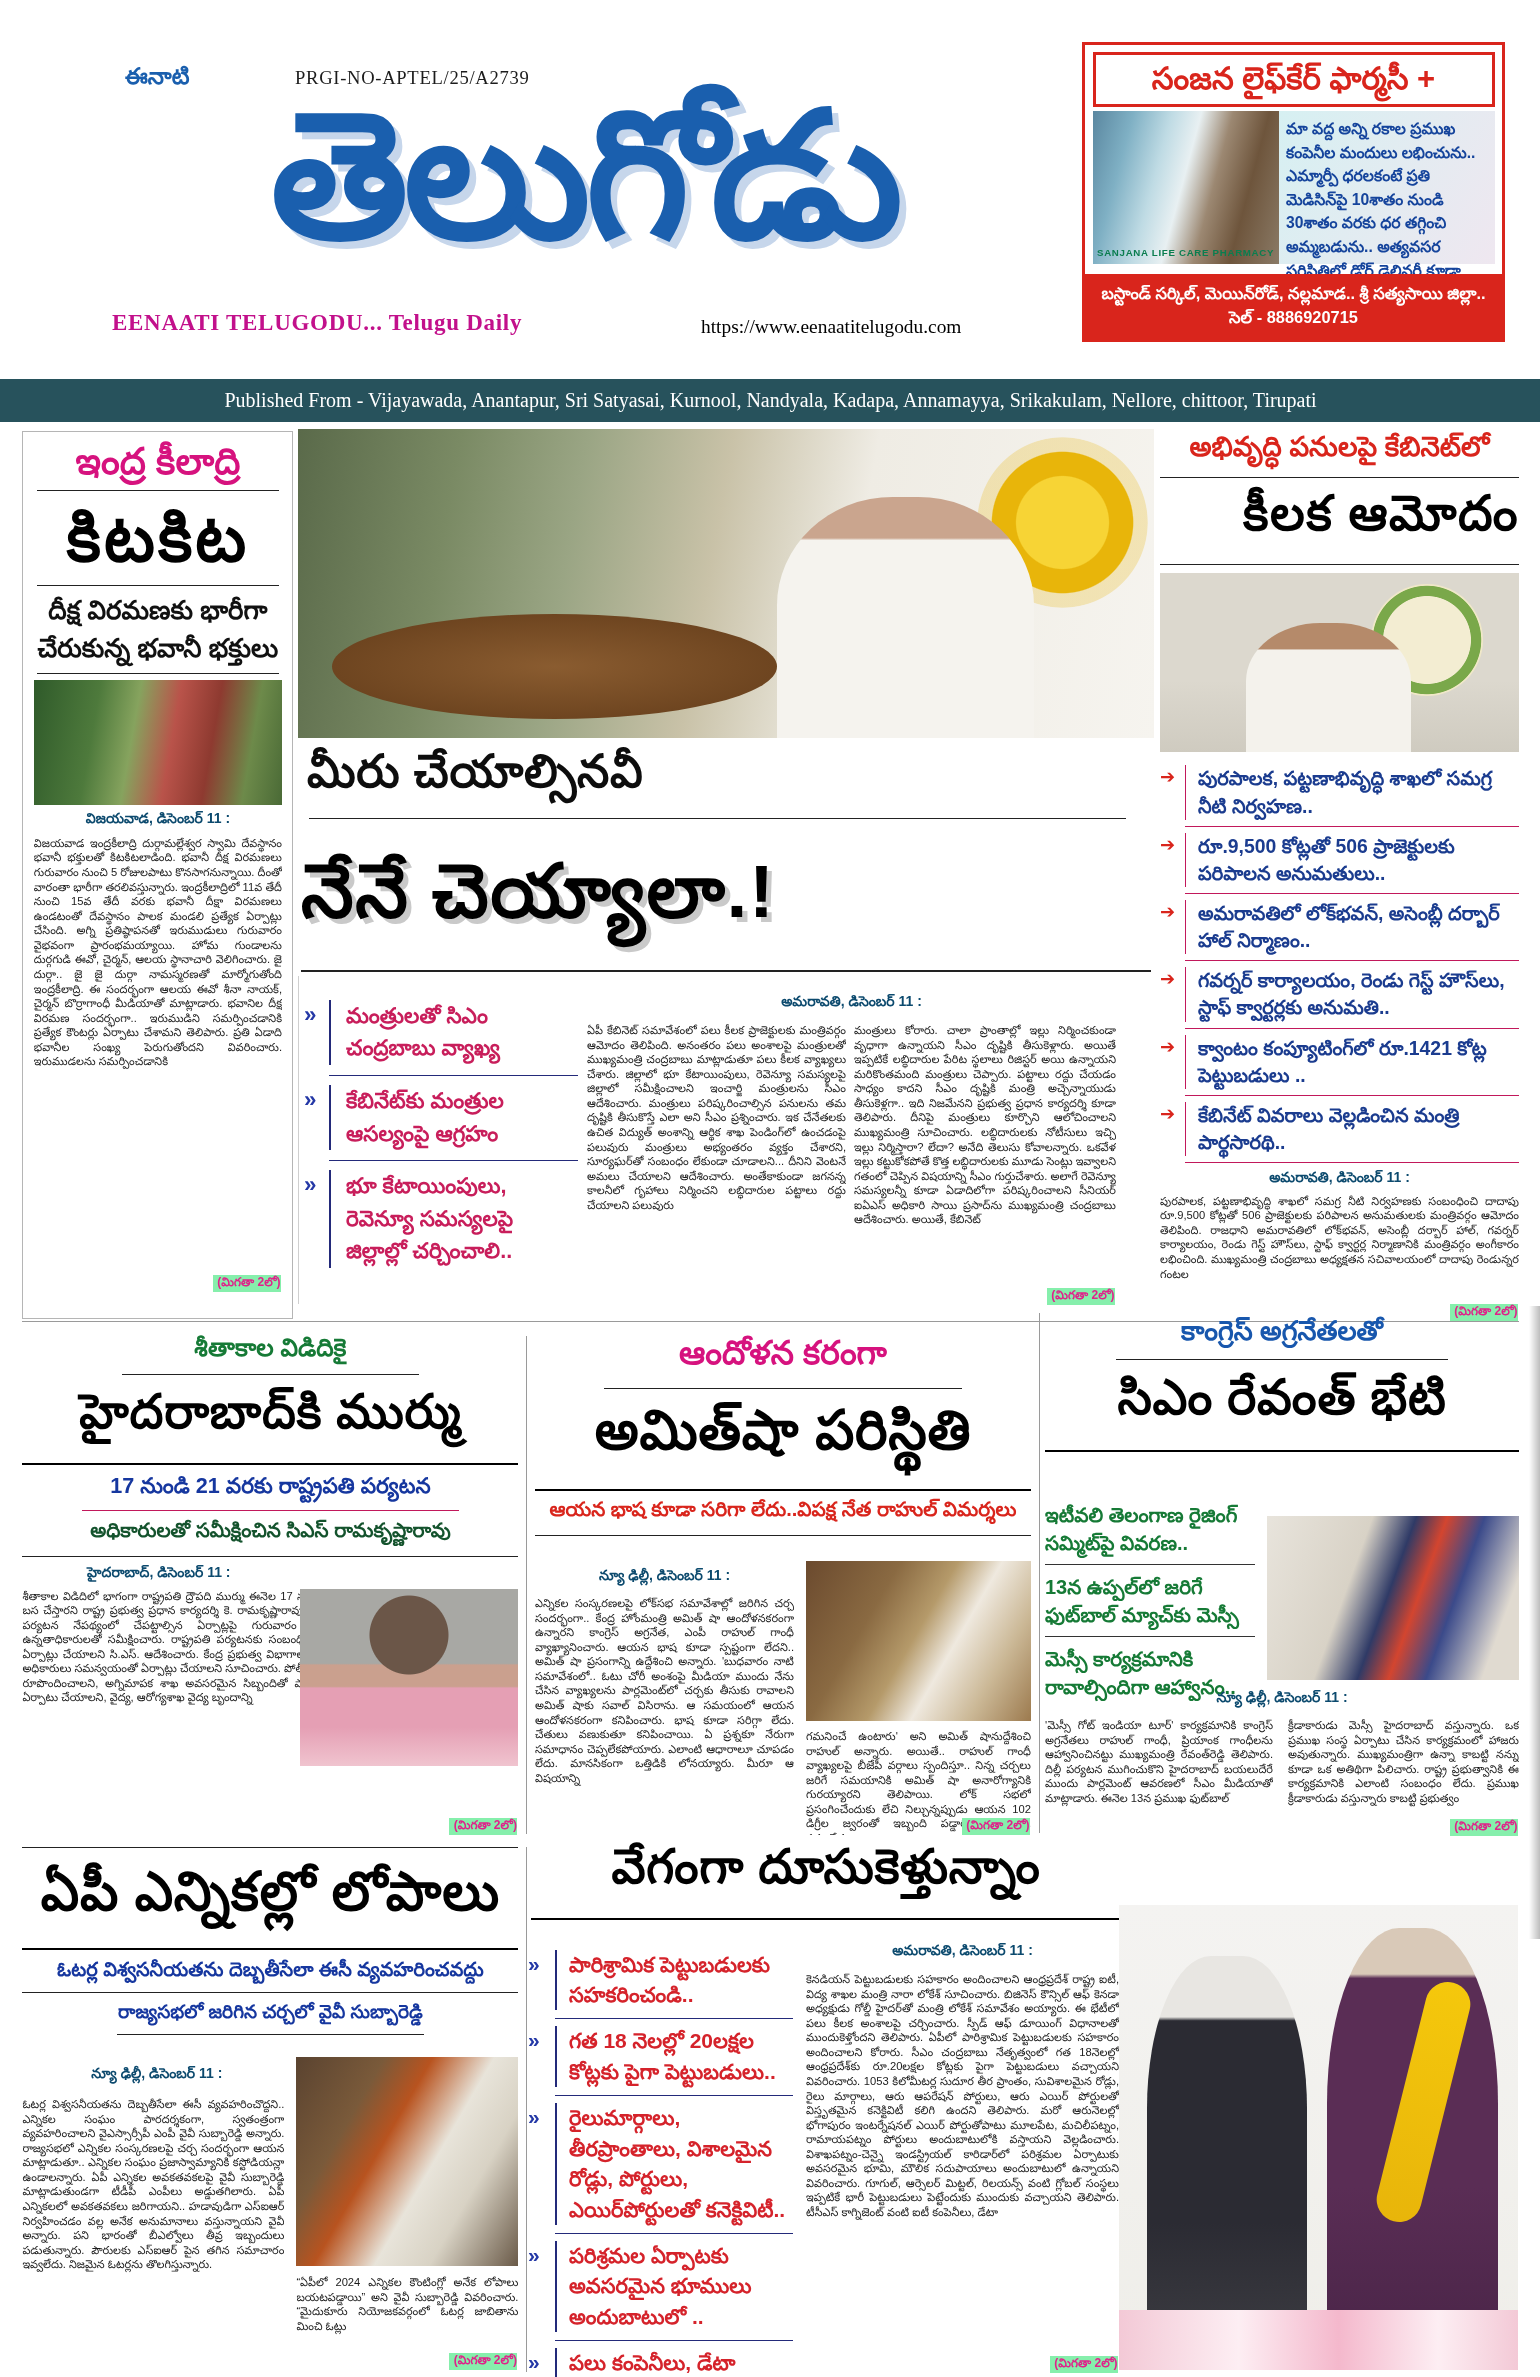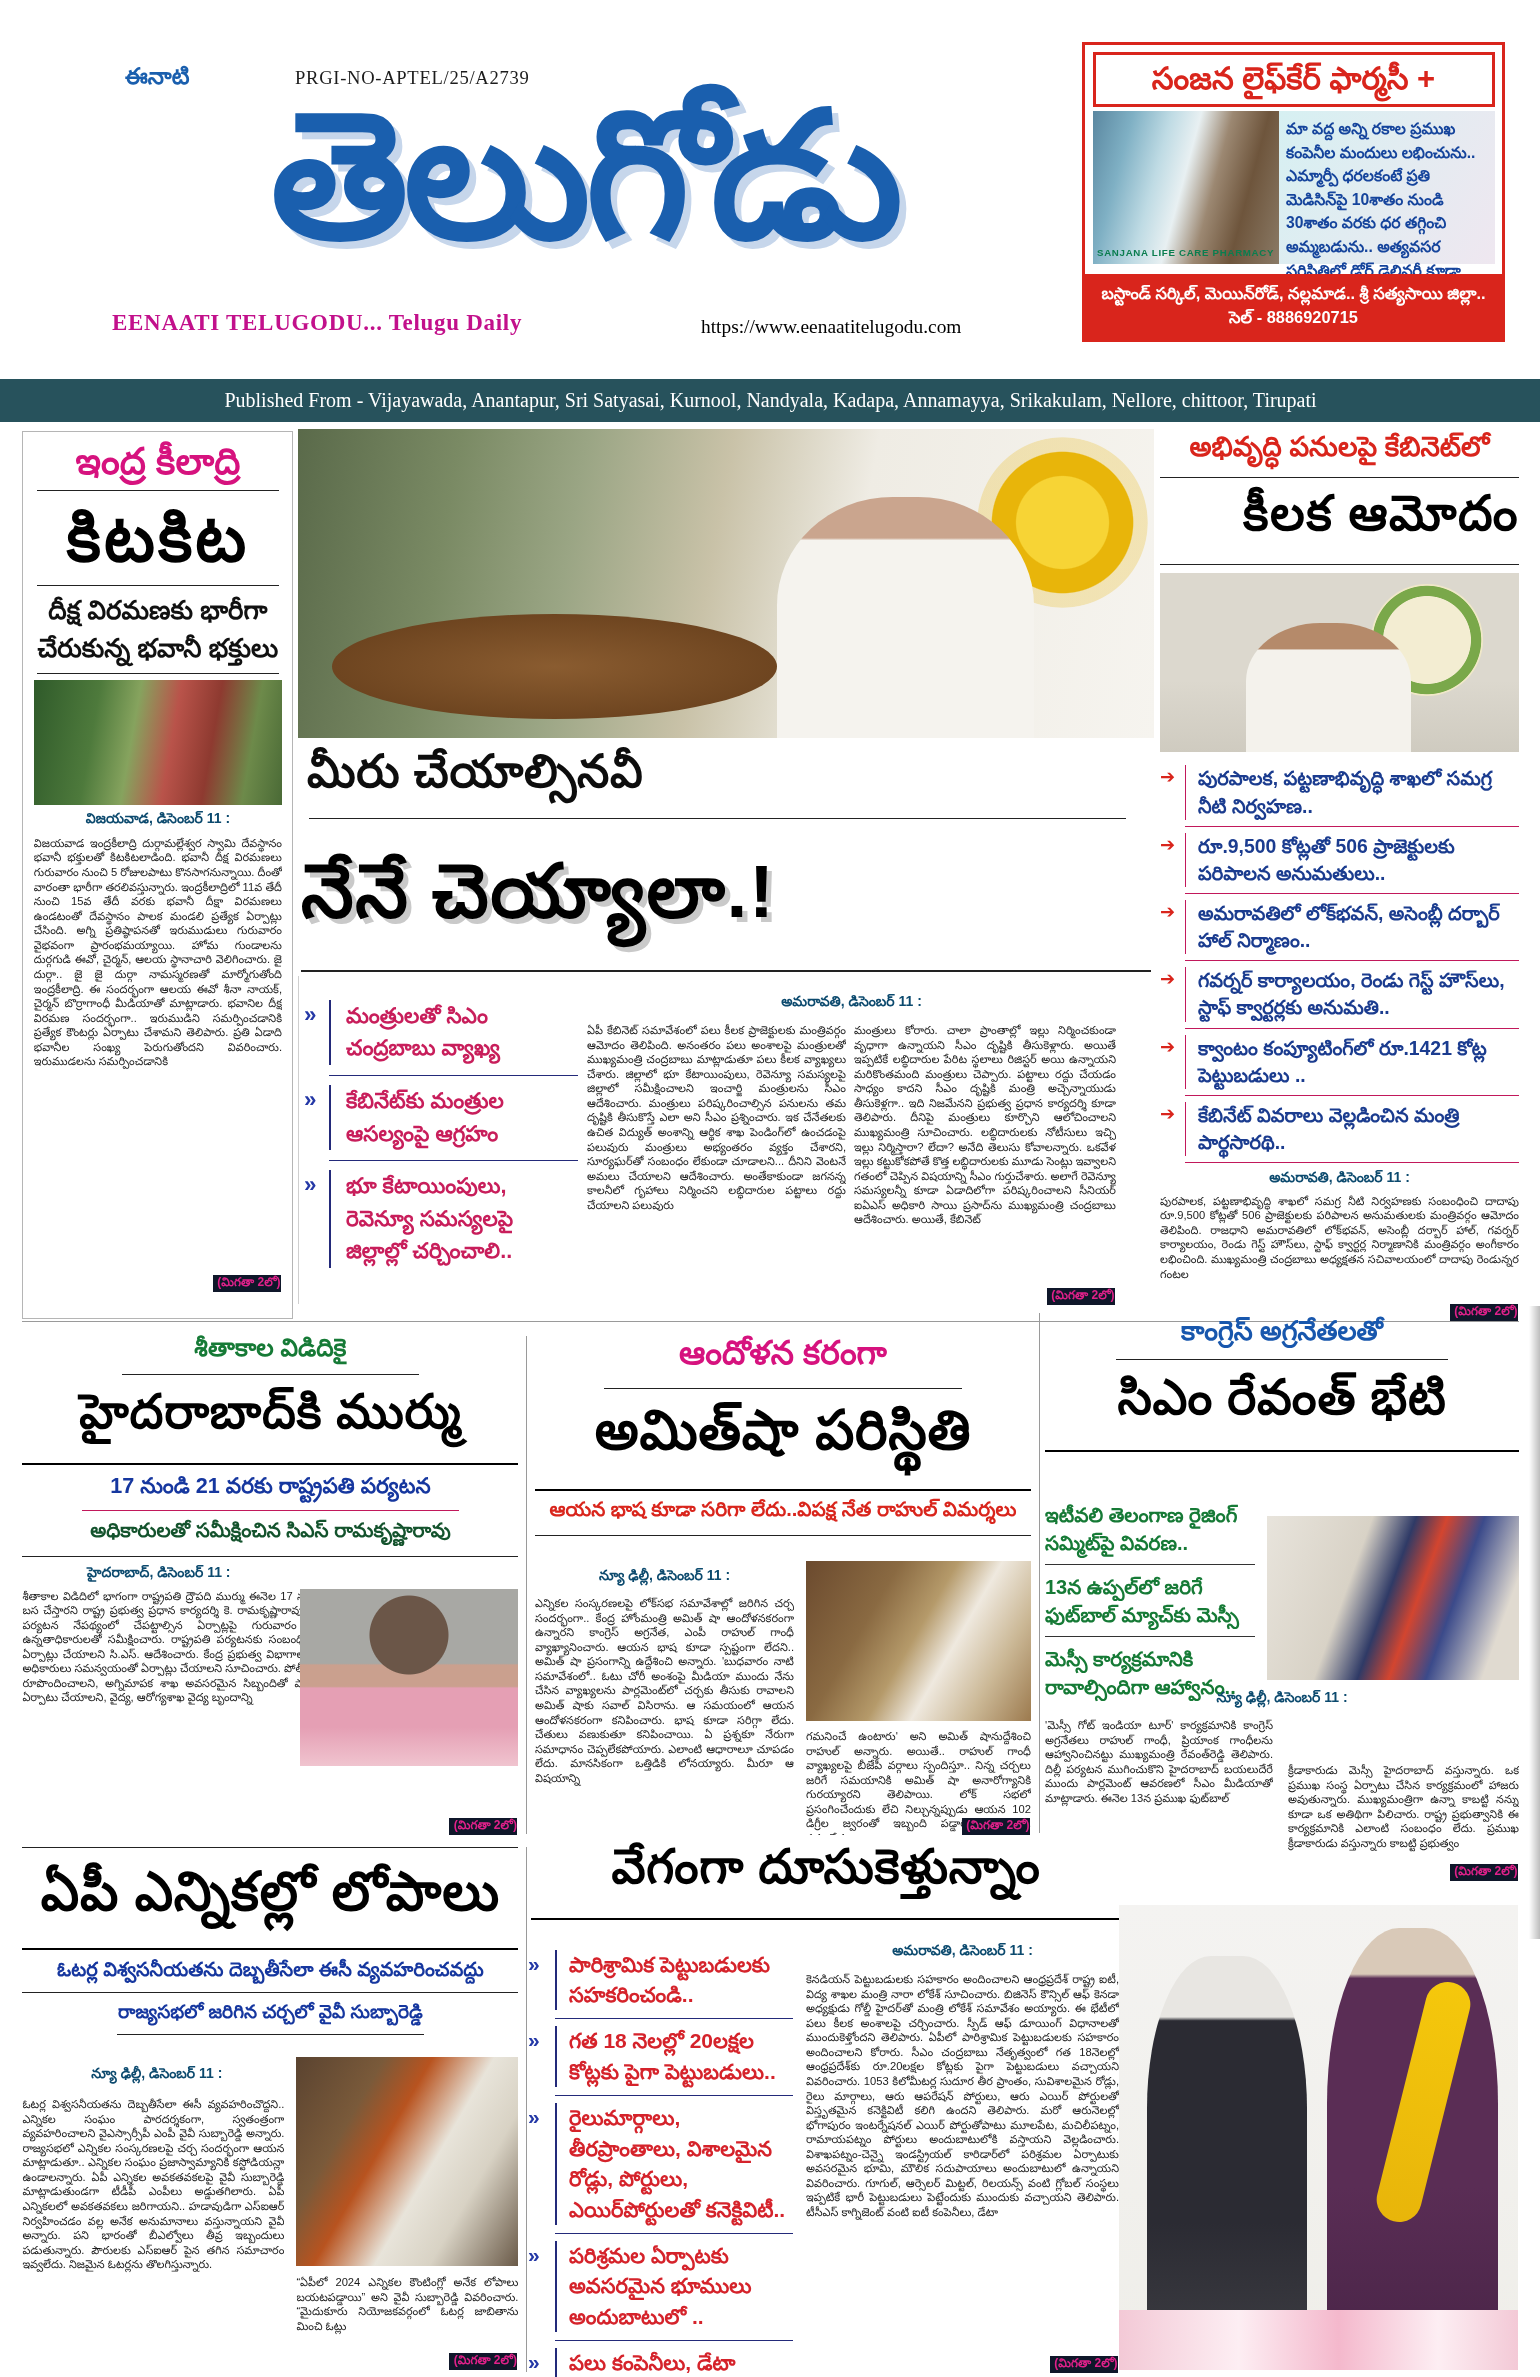--- a/index.html
+++ b/index.html
@@ -2,21 +2,21 @@
 <html style="font-size:12px"><head>
 <meta charset="utf-8">
 <style>
   html,body{margin:0;padding:0;background:#e9e9e9;}
   .page{position:relative;width:1541px;height:2377px;background:#ffffff;margin:0 auto;
         font-family:"Liberation Sans","DejaVu Sans",sans-serif;color:#1c1c1c;overflow:hidden;}
   .abs{position:absolute;}
   .rl{border-top:1.5px solid #222;}
   .body-txt{font-size:11.2px;line-height:1.3;text-align:justify;color:#1b1b1b;overflow:hidden;}
   .dateline{font-weight:800;font-size:14px;color:#0c4a6e;}
-  .cont{position:absolute;right:1.5px;bottom:0;background:#0f172a;color:#e0218a;font-weight:800;font-size:12px;padding-left:4.5px;white-space:nowrap;}
+  .cont{position:absolute;right:1.5px;bottom:0;background:#86efac;color:#e0218a;font-weight:800;font-size:12px;padding-left:4.5px;white-space:nowrap;}
   .photo{background-color:#cfcfcf;}
 
   
   #reg{left:295px;top:67px;font-family:"Liberation Serif",serif;font-size:18.6px;letter-spacing:0.7px;}
   #tag{left:125px;top:63px;font-size:23px;font-weight:800;color:#1a5fae;}
   #mast{left:89px;top:72px;width:991px;font-size:177px;line-height:1.18;text-align:center;
         font-weight:900;color:#1a5fae;letter-spacing:-4.5px;text-shadow:6.7px 6.7px 0 #c6d6eb;}
   #msub{left:112px;top:310px;font-family:"Liberation Serif",serif;font-size:23px;font-weight:700;color:#c2108b;letter-spacing:0.7px;}
   #web{left:701px;top:316px;font-family:"Liberation Serif",serif;font-size:19.4px;color:#000;}
 
@@ -135,21 +135,21 @@
              padding-bottom:6px;border-bottom:1.5px solid #222;}
   #rev .hd{font-size:49px;font-weight:900;text-align:center;color:#000;padding:9px 0 12px;
            border-bottom:2.2px solid #000;letter-spacing:0.7px;}
   #rev .subs{position:absolute;left:0;top:177px;width:210px;}
   #rev .subs .g{color:#167a36;font-size:20px;font-weight:900;line-height:1.4;padding:7.5px 0;}
   #rev .subs .sep{border-top:1.5px solid #333;}
   #rev .photo{position:absolute;left:222px;top:200px;width:252px;height:164px;background:
       linear-gradient(110deg,#e8e4dc,#d8d2c6 34%,#2f3a66 48%,#d3452f 58%,#3b4a8a 70%,#e0dad0 88%);}
   #rev .dateline{position:absolute;left:0;top:373px;width:100%;text-align:center;}
   #rev .c1{position:absolute;left:0;top:402px;width:228px;height:118px;}
-  #rev .c2{position:absolute;left:243px;top:402px;width:231px;height:118px;margin-top:45px;}
+  #rev .c2{position:absolute;left:243px;top:402px;width:231px;height:118px;}
 
   
   #app{left:22.4px;top:1847px;width:496px;height:525px;}
   #app .toprl{border-top:1.5px solid #222;margin-bottom:4.5px;}
   #app .hd{font-size:54px;font-weight:900;text-align:center;color:#000;padding:7.5px 0 12px;
            border-bottom:2.2px solid #000;letter-spacing:0.7px;}
   #app .s1{color:#16379f;font-size:19.4px;font-weight:900;text-align:center;padding:7.5px 0;border-bottom:1.5px solid #222;}
   #app .s2{color:#16379f;font-size:18.6px;font-weight:900;text-align:center;padding:7.5px 0;}
   #app .s2w{width:62%;margin:0 auto;border-bottom:1.5px solid #222;}
   #app .dateline{position:absolute;left:22.4px;top:218px;width:224px;text-align:center;}

